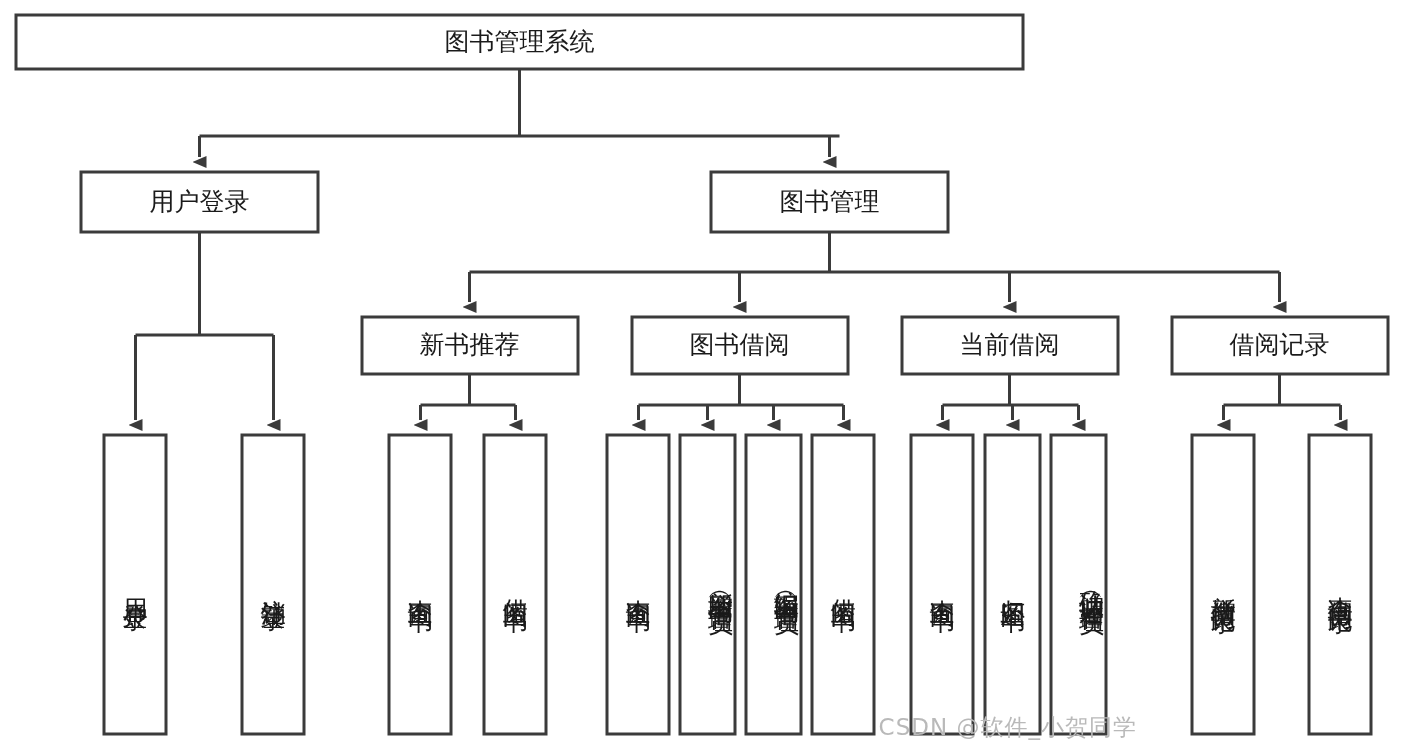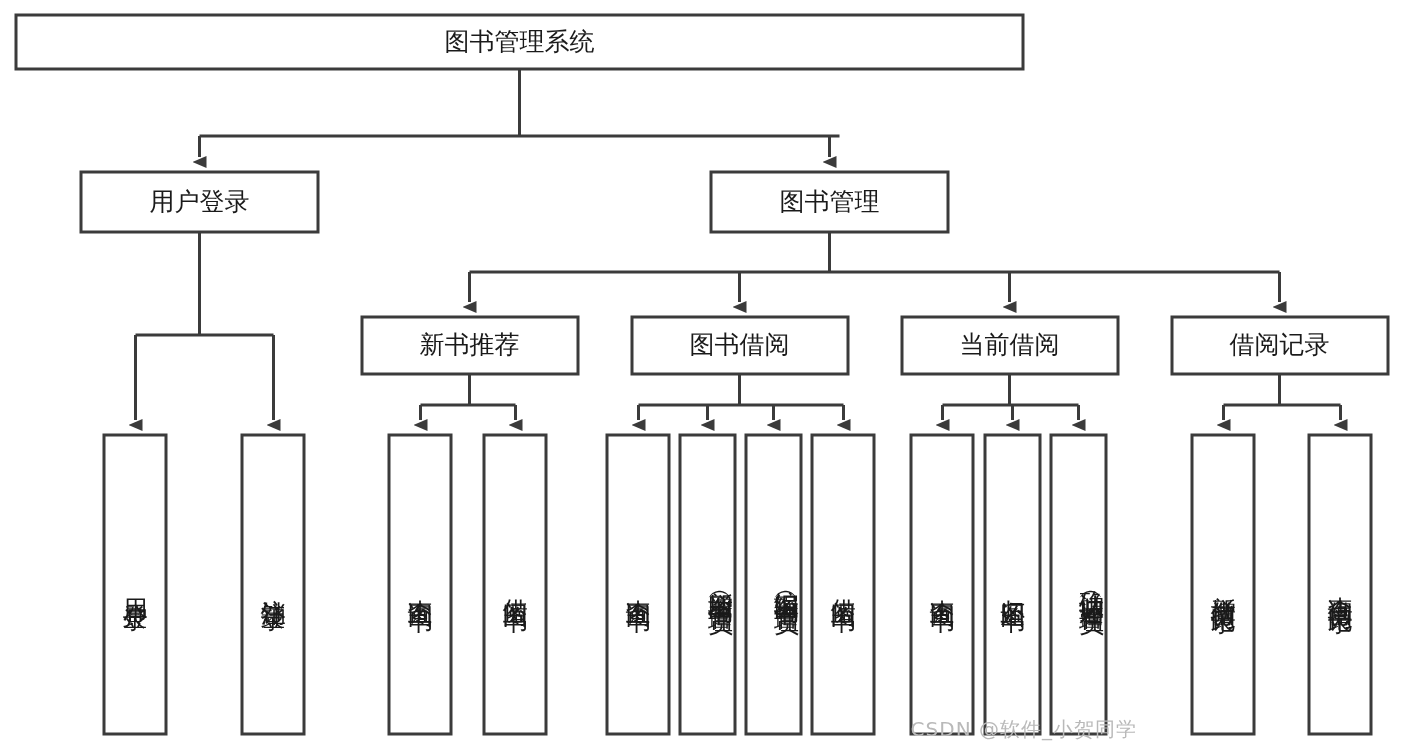--- a/index.html
+++ b/index.html
@@ -64,21 +64,21 @@
     color: #1a1a1a;
     white-space: nowrap;
     pointer-events: none;
     text-align: center;
   }
   .watermark {
     position: absolute;
     right: 8px;
     bottom: 4px;
     font-family: "DejaVu Sans", "Liberation Sans", sans-serif;
-    font-size: 20px;
+    font-size: 23px;
     color: #b9b9b9;
     letter-spacing: 1px;
     white-space: nowrap;
   }
 </style>
 </head>
 <body>
 
 <div id="diagram-root">
 

